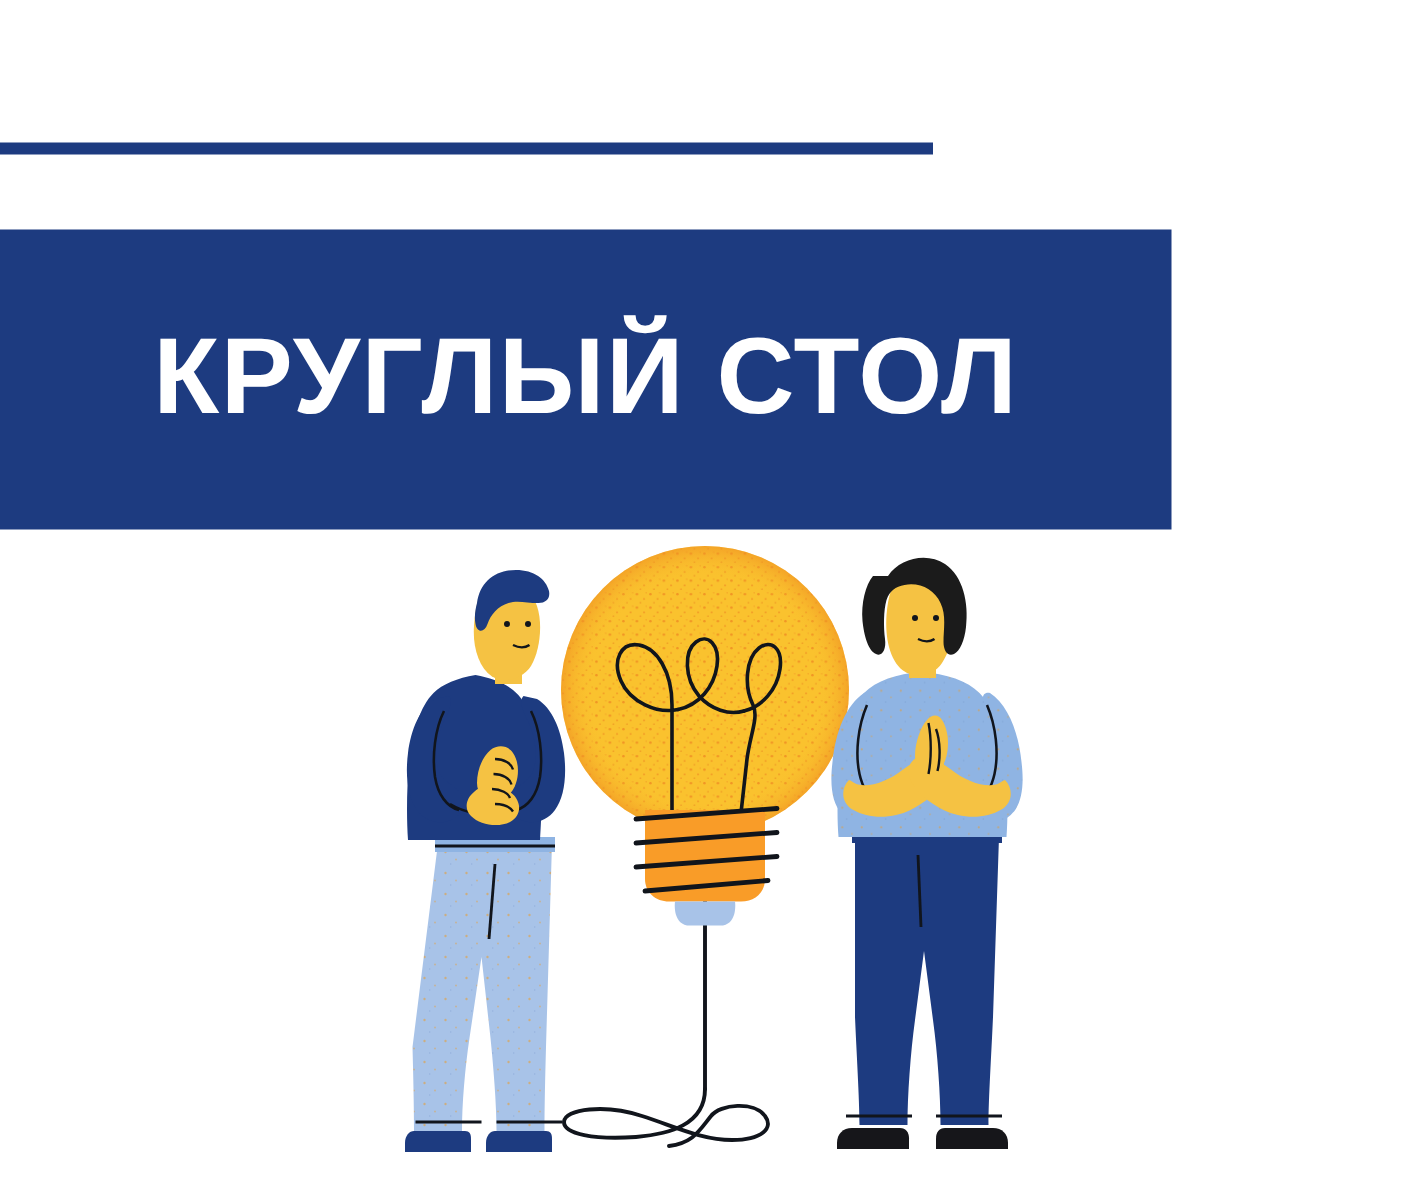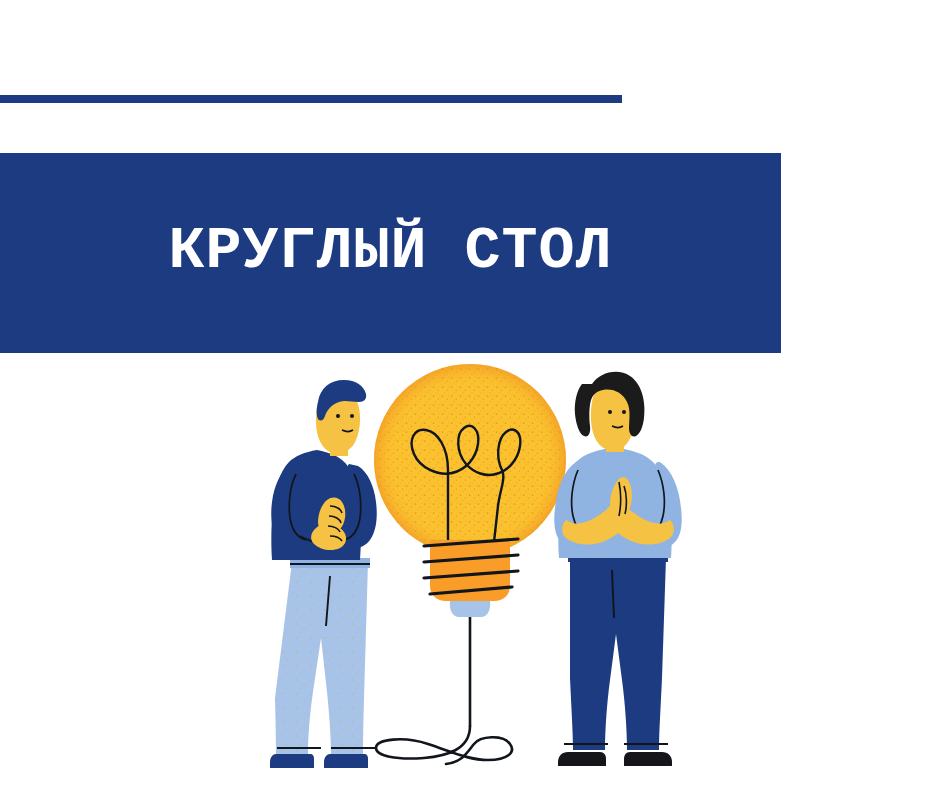--- a/index.html
+++ b/index.html
@@ -36,23 +36,23 @@
     top: 153px;
     width: 781px;
     height: 200px;
     background: #1d3b80;
     display: flex;
     align-items: center;
     justify-content: center;
   }
   #title-text {
     color: #ffffff;
-    font-family: Liberation Mono, monospace;
+    font-family: Liberation Sans, sans-serif;
     font-weight: bold;
-    font-size: 60px;
+    font-size: 72px;
     line-height: 1;
     letter-spacing: 1px;
     white-space: nowrap;
     margin: 0;
     padding: 0 0 4px 0;
     user-select: none;
   }
   
   #illustration {
     position: absolute;

